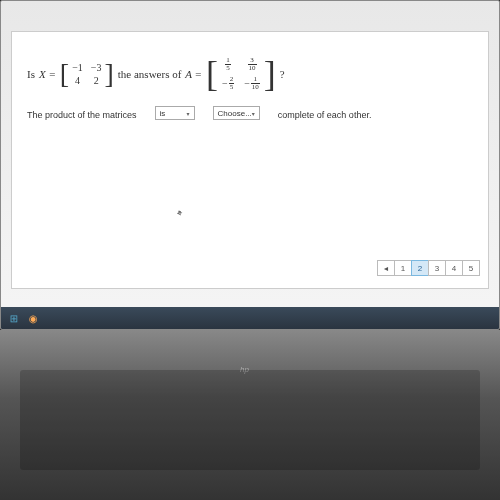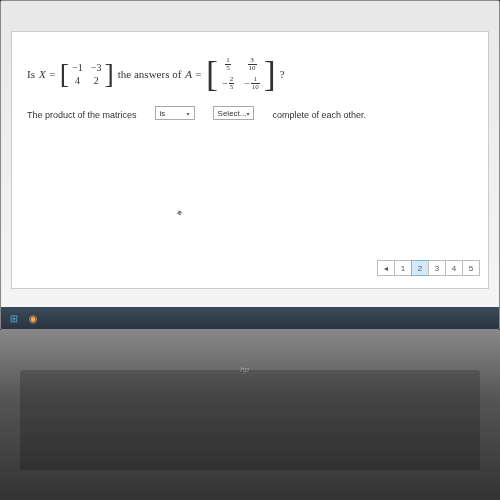--- a/index.html
+++ b/index.html
@@ -292,21 +292,21 @@
     </div>
 
 
     <div class="answer-line">
       <span>The product of the matrices</span>
       <span class="dropdown">
         <span>is</span>
         <span class="dropdown-arrow">▾</span>
       </span>
       <span class="dropdown">
-        <span>Select...</span>
+        <span>Choose...</span>
         <span class="dropdown-arrow">▾</span>
       </span>
       <span>complete of each other.</span>
     </div>
 
     <div class="pagination">
       <div class="page-btn arrow">◄</div>
       <div class="page-btn">1</div>
       <div class="page-btn active">2</div>
       <div class="page-btn">3</div>

